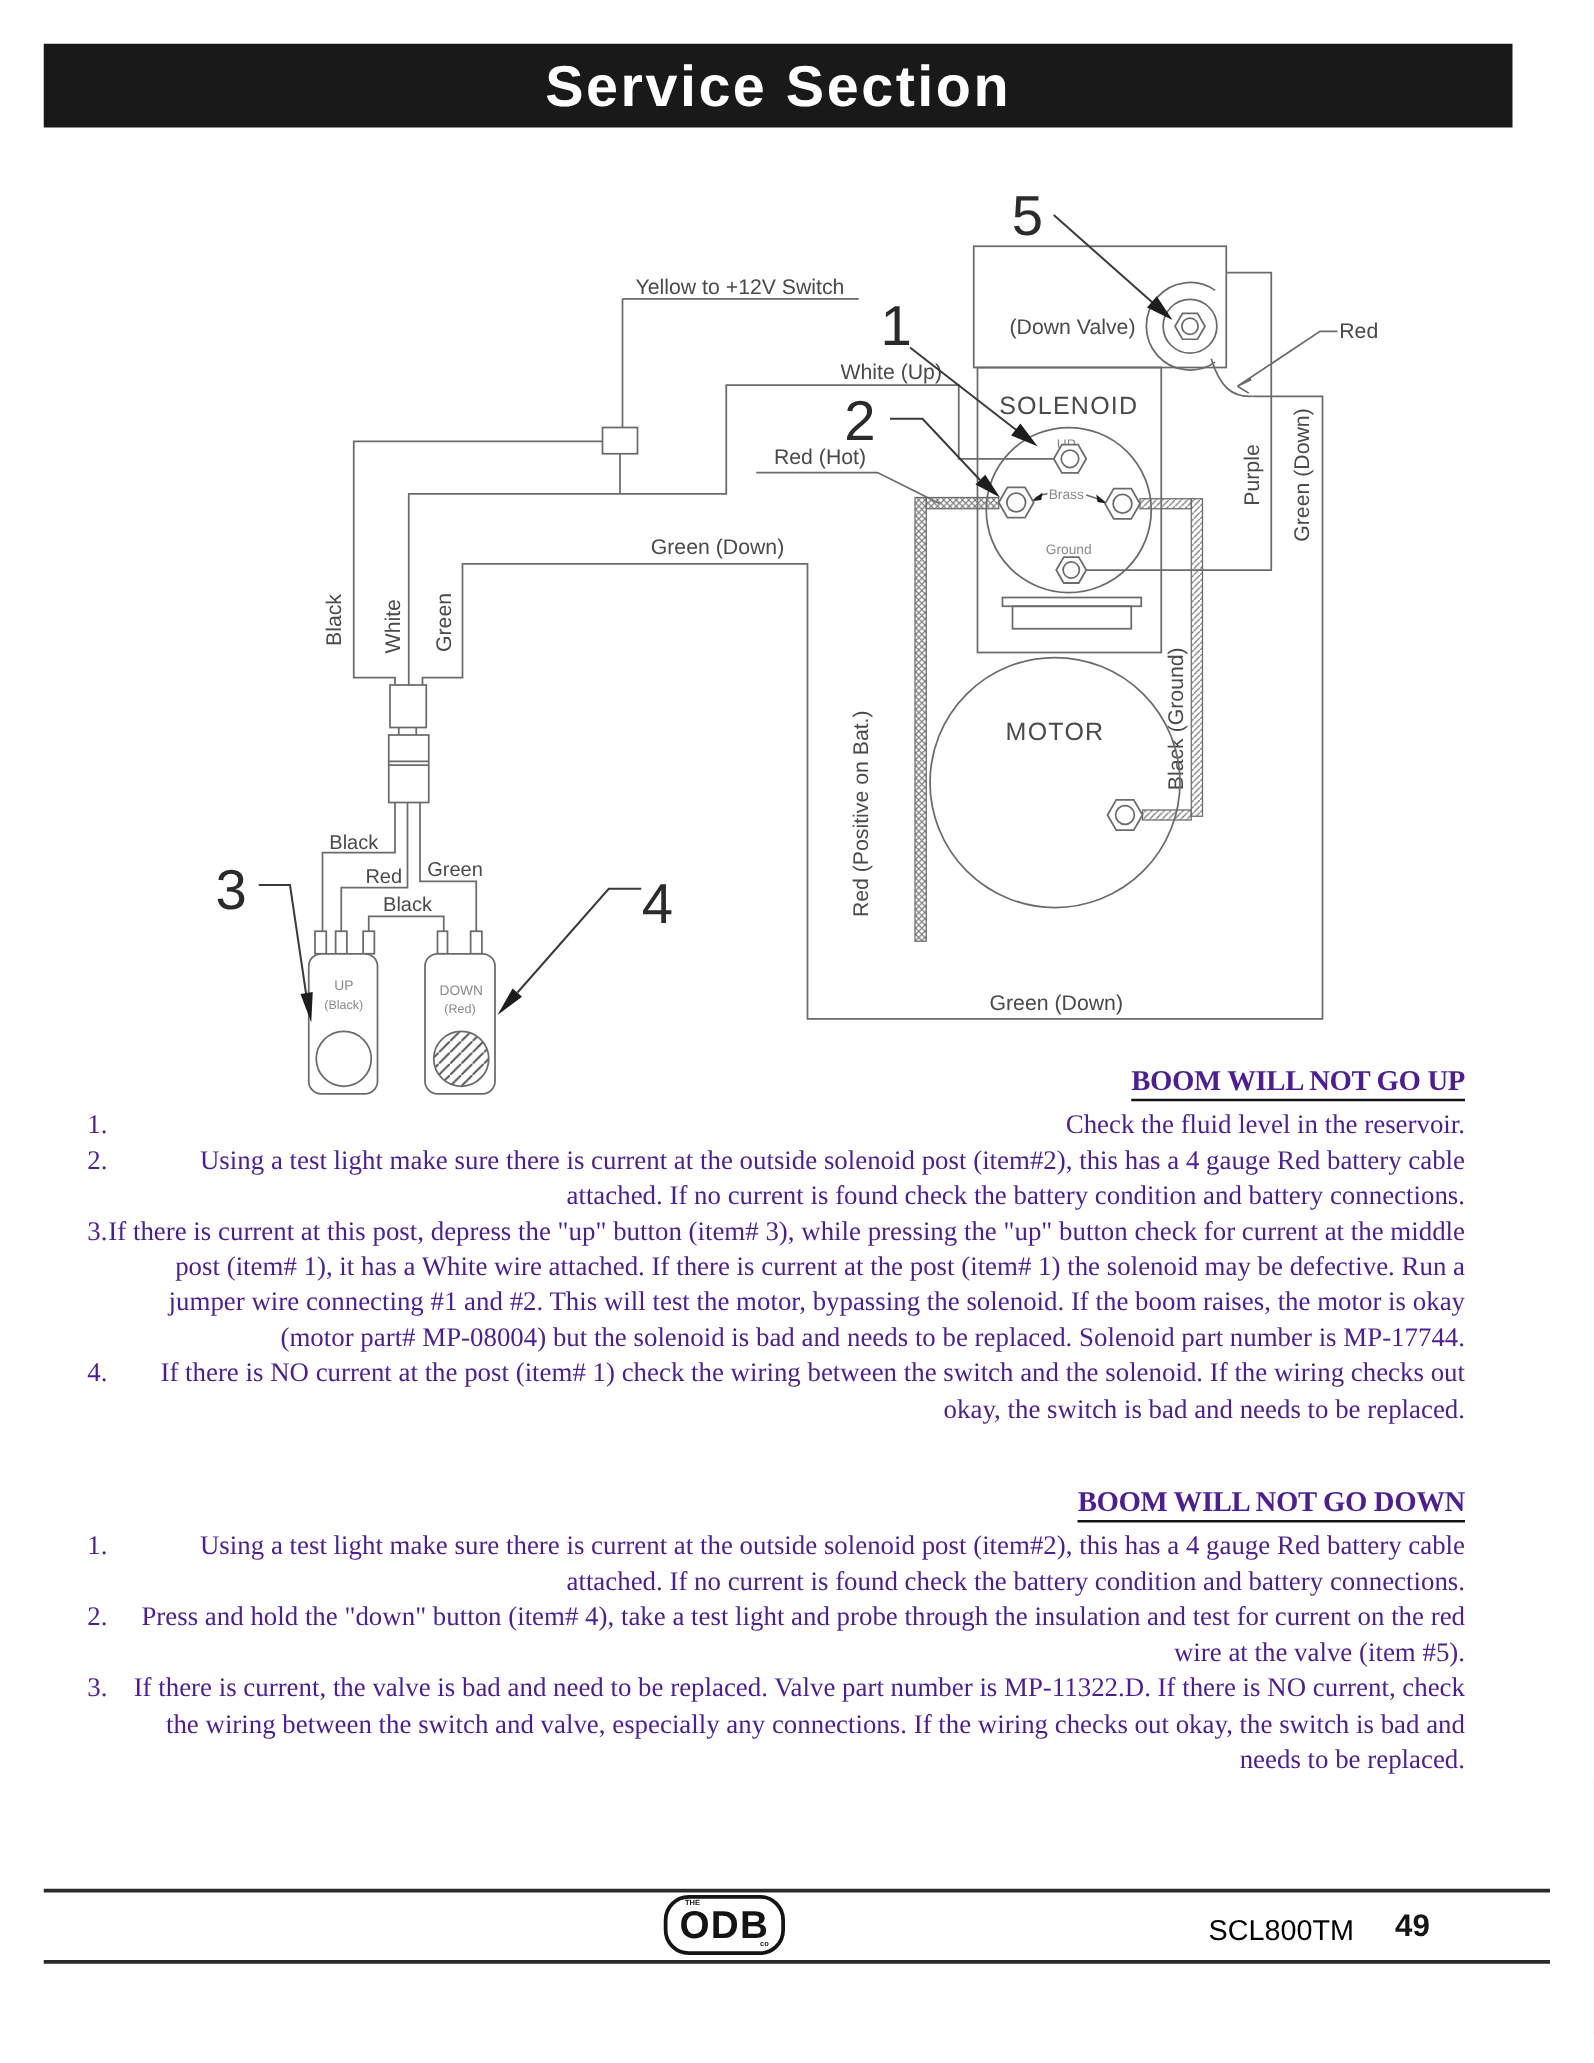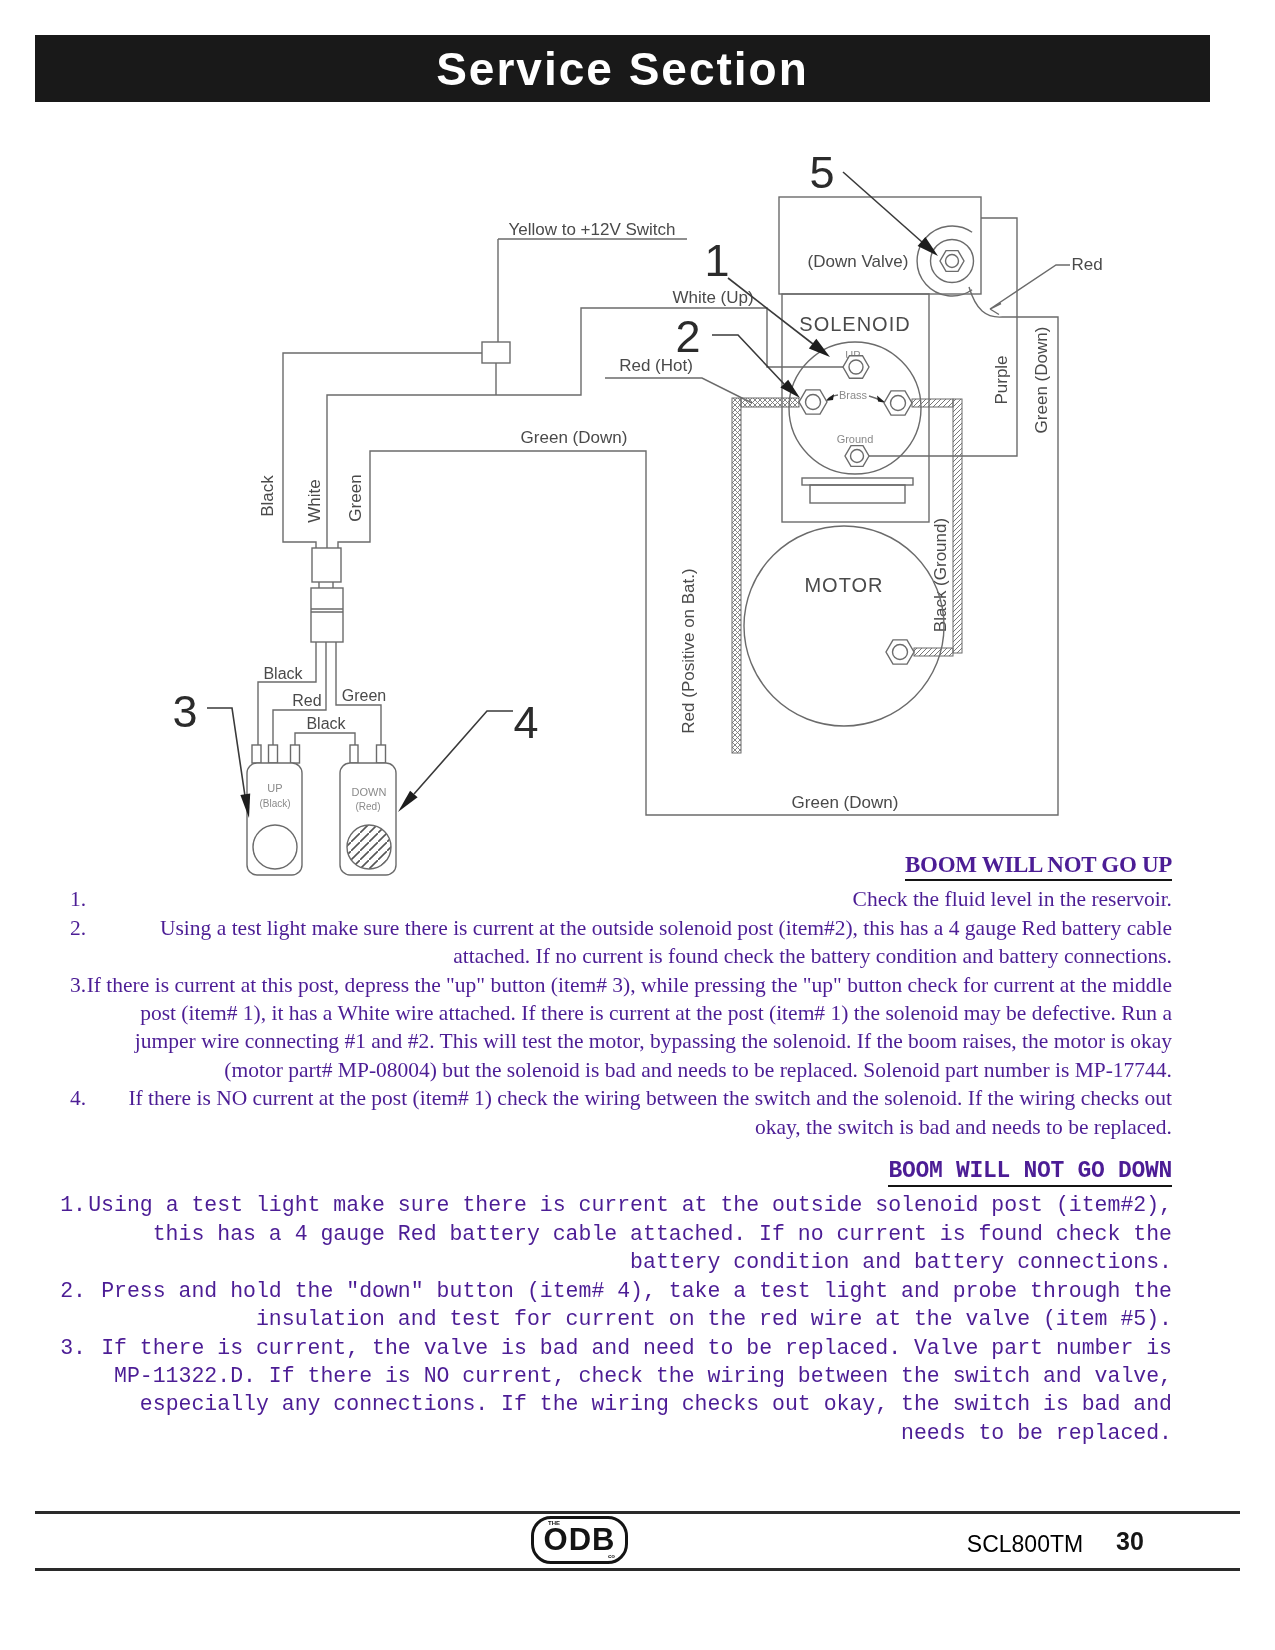--- a/index.html
+++ b/index.html
@@ -22,21 +22,21 @@
   .wire{stroke:#6b6b6b;stroke-width:1.4;fill:none;}
   .shape{stroke:#6b6b6b;stroke-width:1.4;fill:#ffffff;}
   .shapeN{stroke:#6b6b6b;stroke-width:1.4;fill:none;}
   .arrowline{stroke:#3a3a3a;stroke-width:1.6;fill:none;}
   .ah{fill:#1d1d1d;}
   
   .copy{position:absolute;left:50px;top:851px;width:1122px;
         font-family:"Liberation Serif",serif;font-size:21.5px;line-height:28.4px;color:#4c1d95;text-align:right;}
   .sec-head{font-weight:bold;font-size:23px;letter-spacing:-0.3px;
             display:inline-block;border-bottom:2.5px solid #141414;margin-bottom:4px;}
-  .sec2{margin-top:16px;font-family:Liberation Mono, monospace;}
+  .sec2{margin-top:47px;}
   .item{display:flex;}
   .item .num{width:36px;flex:0 0 36px;}
   .item .txt{width:1086px;}
   
   .rule{position:absolute;left:35px;width:1205px;height:3px;background:#2a2a2a;}
   .odb{position:absolute;left:531px;top:1516px;width:91px;height:42px;border:3.5px solid #141414;
        border-radius:20px;display:flex;align-items:center;justify-content:center;background:#fff;}
   .odb .big{font-weight:900;font-size:31px;letter-spacing:1px;color:#141414;}
   .odb .the{position:absolute;top:1px;left:14px;font-size:6px;font-weight:bold;color:#141414;}
   .odb .co{position:absolute;bottom:2px;right:10px;font-size:6px;font-weight:bold;color:#141414;}
@@ -227,16 +227,16 @@
     </div>
   </div>
 
   <div class="rule" style="top:1511px"></div>
   <div class="odb">
     <span class="the">THE</span>
     <span class="big">ODB</span>
     <span class="co">co</span>
   </div>
   <div class="model">SCL800TM</div>
-  <div class="pageno">30</div>
+  <div class="pageno">49</div>
   <div class="rule" style="top:1568px"></div>
 
 </div>
 
 </body></html>

